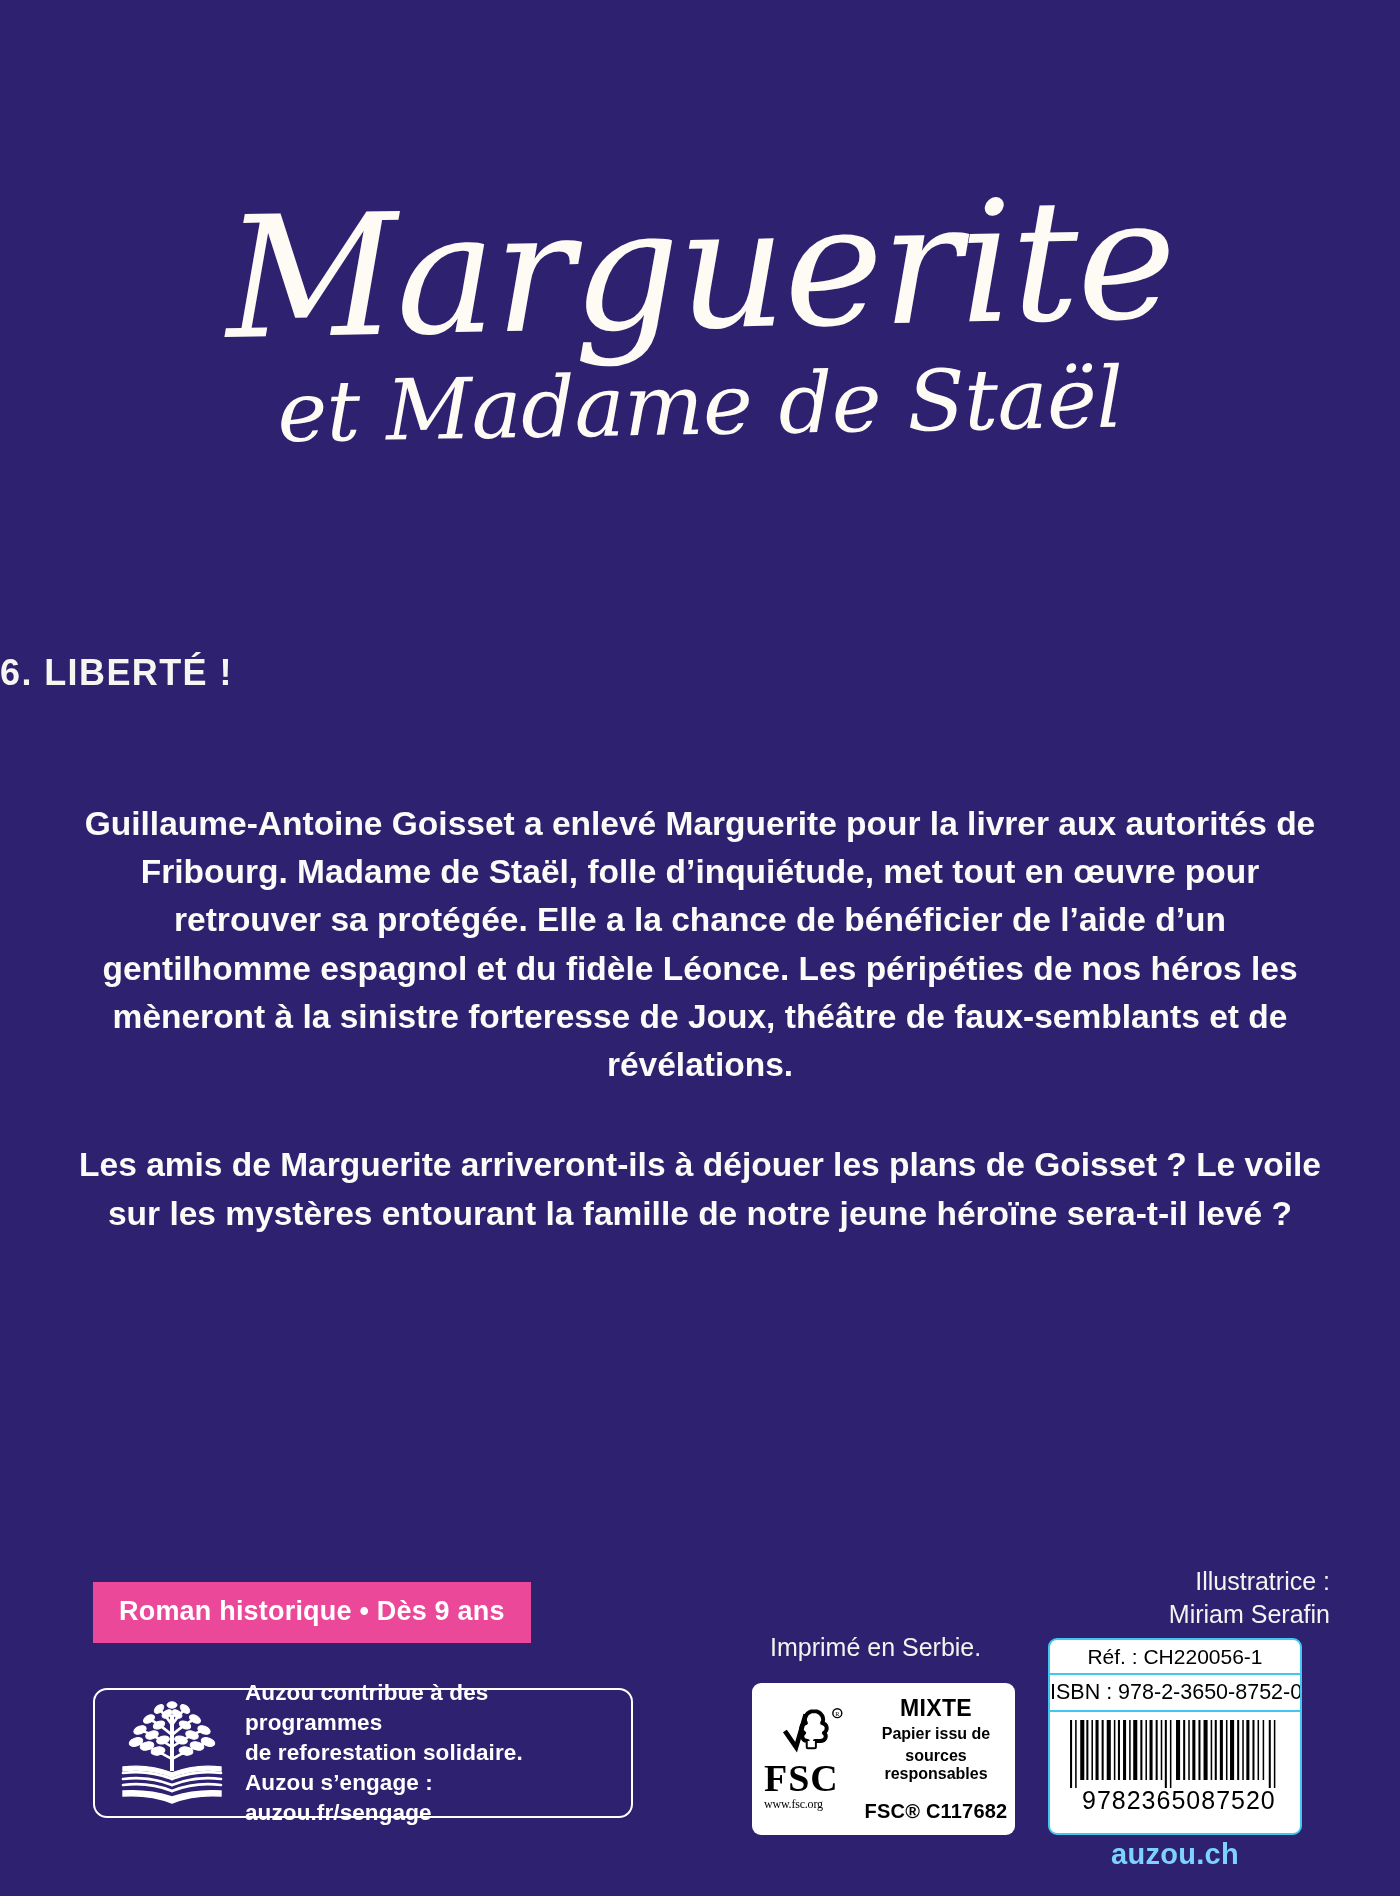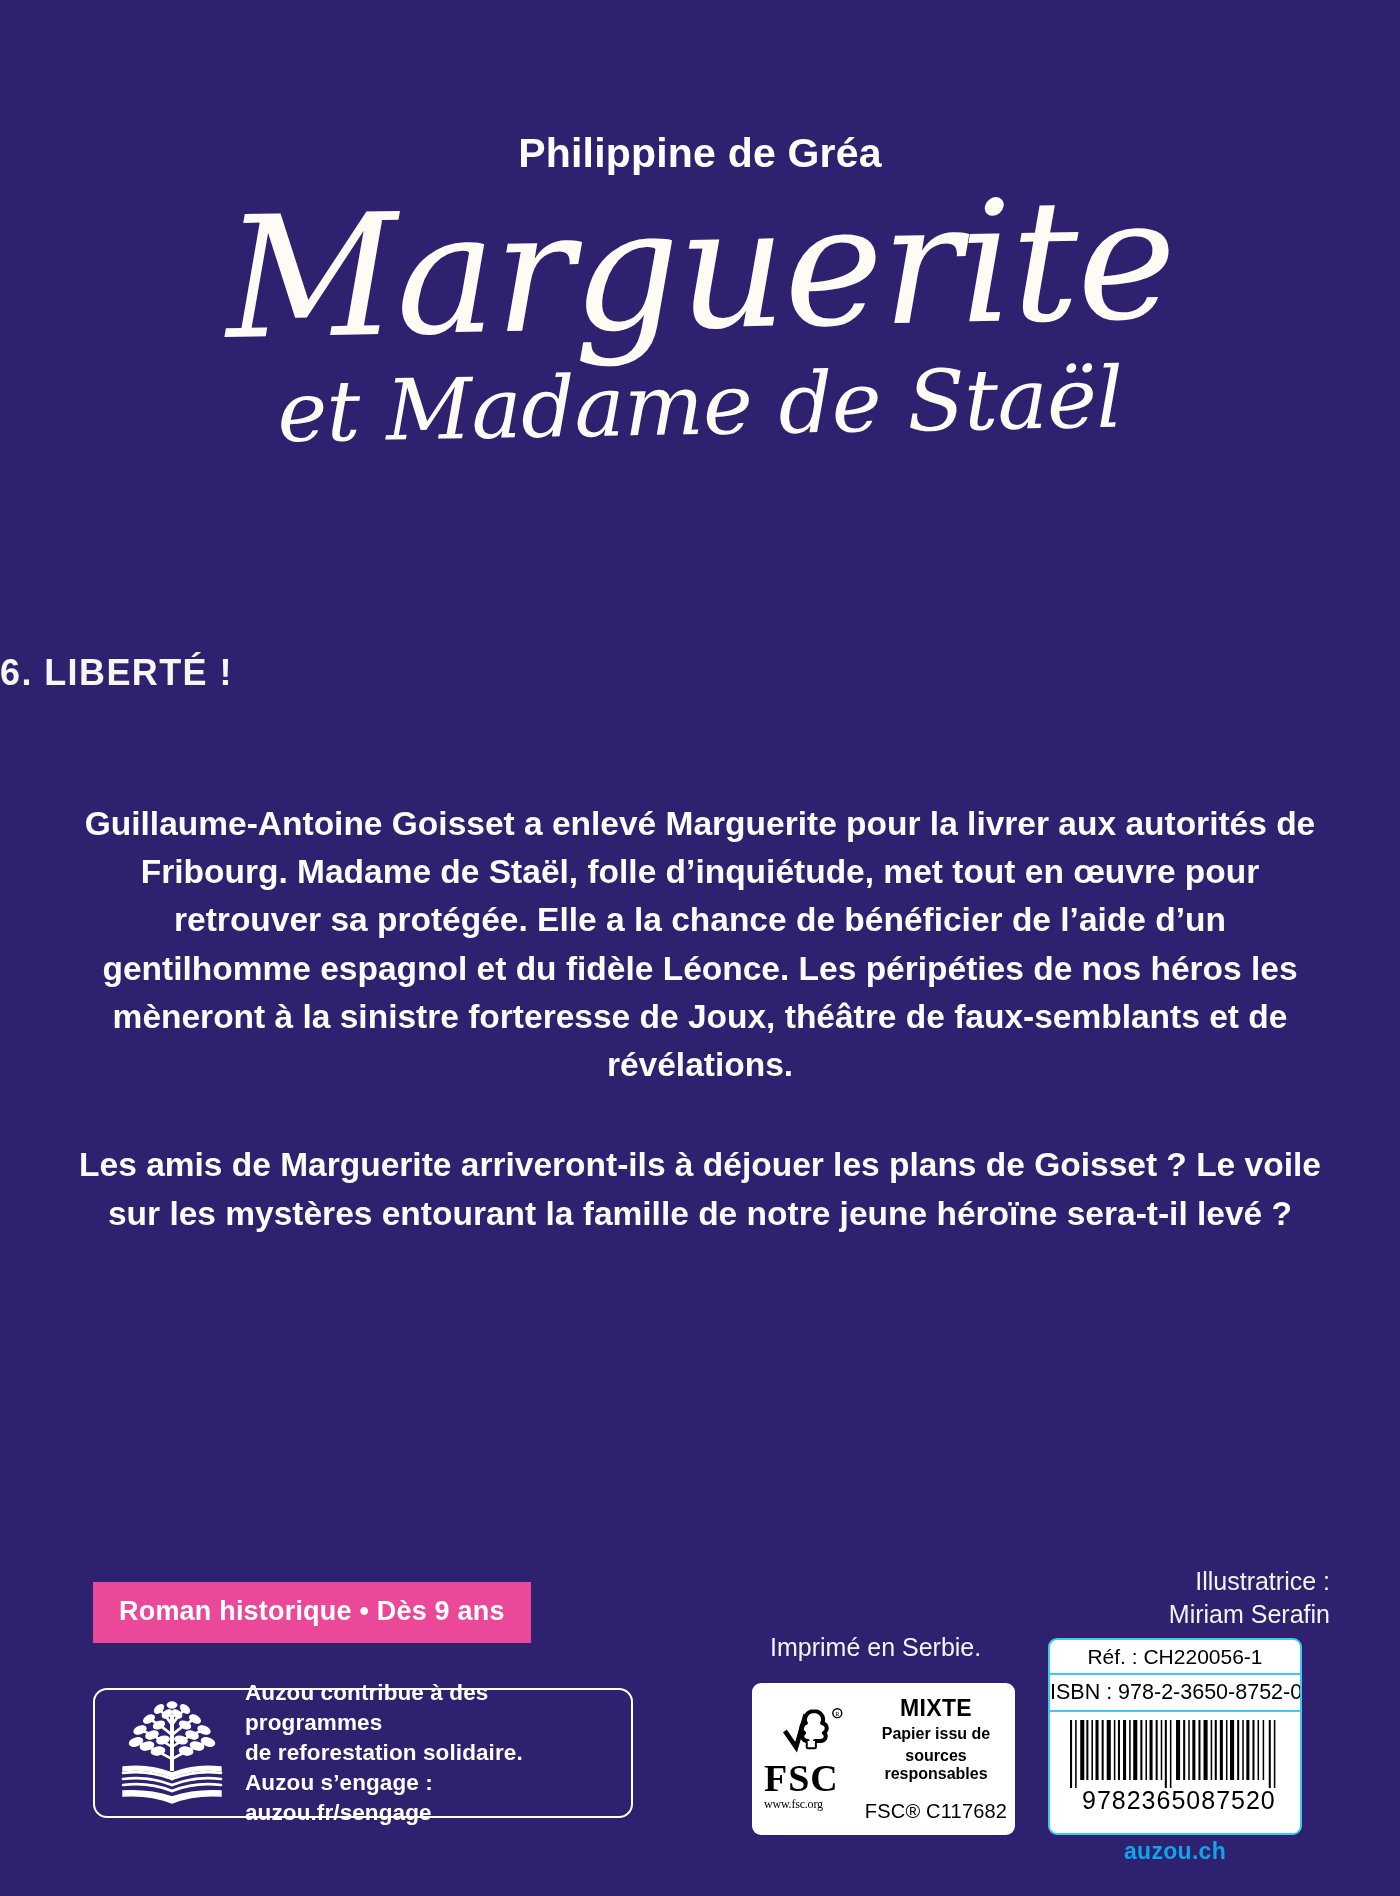--- a/index.html
+++ b/index.html
@@ -192,21 +192,21 @@
     letter-spacing: 0.3px;
   }
   .fsc-info .src {
     font-size: 16px;
     font-weight: bold;
     line-height: 1.16;
     margin-top: 3px;
   }
   .fsc-info .code {
     font-size: 20px;
-    font-weight: normal;
+    font-weight: bold;
     margin-top: 16px;
     letter-spacing: 0.2px;
   }
 
   
   .isbn-box {
     position: absolute;
     left: 1048px;
     top: 1638px;
     width: 254px;
@@ -242,32 +242,31 @@
     letter-spacing: 1px;
     padding: 0 14px;
     margin-top: -2px;
   }
   .domain {
     position: absolute;
     left: 1048px;
     top: 1838px;
     width: 254px;
     text-align: center;
-    font-size: 23px;
-    font-weight: bold;
-    color: #0ea5e9;
+    font-size: 29px;
+    font-weight: bold;
+    color: #7dd3fc;
     letter-spacing: 0.3px;
   }
 </style>
 </head>
 <body>
 
 <div class="cover">
 
-  <div class="author">Philippine de Gréa</div>
 
   <div class="title-block">
     <div class="title-main">Marguerite</div>
     <div class="title-sub">et Madame de Staël</div>
   </div>
 
   <div class="volume">6. LIBERTÉ !</div>
 
   <div class="blurb">
     <p>Guillaume-Antoine Goisset a enlevé Marguerite pour la livrer aux autorités de Fribourg. Madame de Staël, folle d’inquiétude, met tout en œuvre pour retrouver sa protégée. Elle a la chance de bénéficier de l’aide d’un gentilhomme espagnol et du fidèle Léonce. Les péripéties de nos héros les mèneront à la sinistre forteresse de Joux, théâtre de faux-semblants et de révélations.</p>

